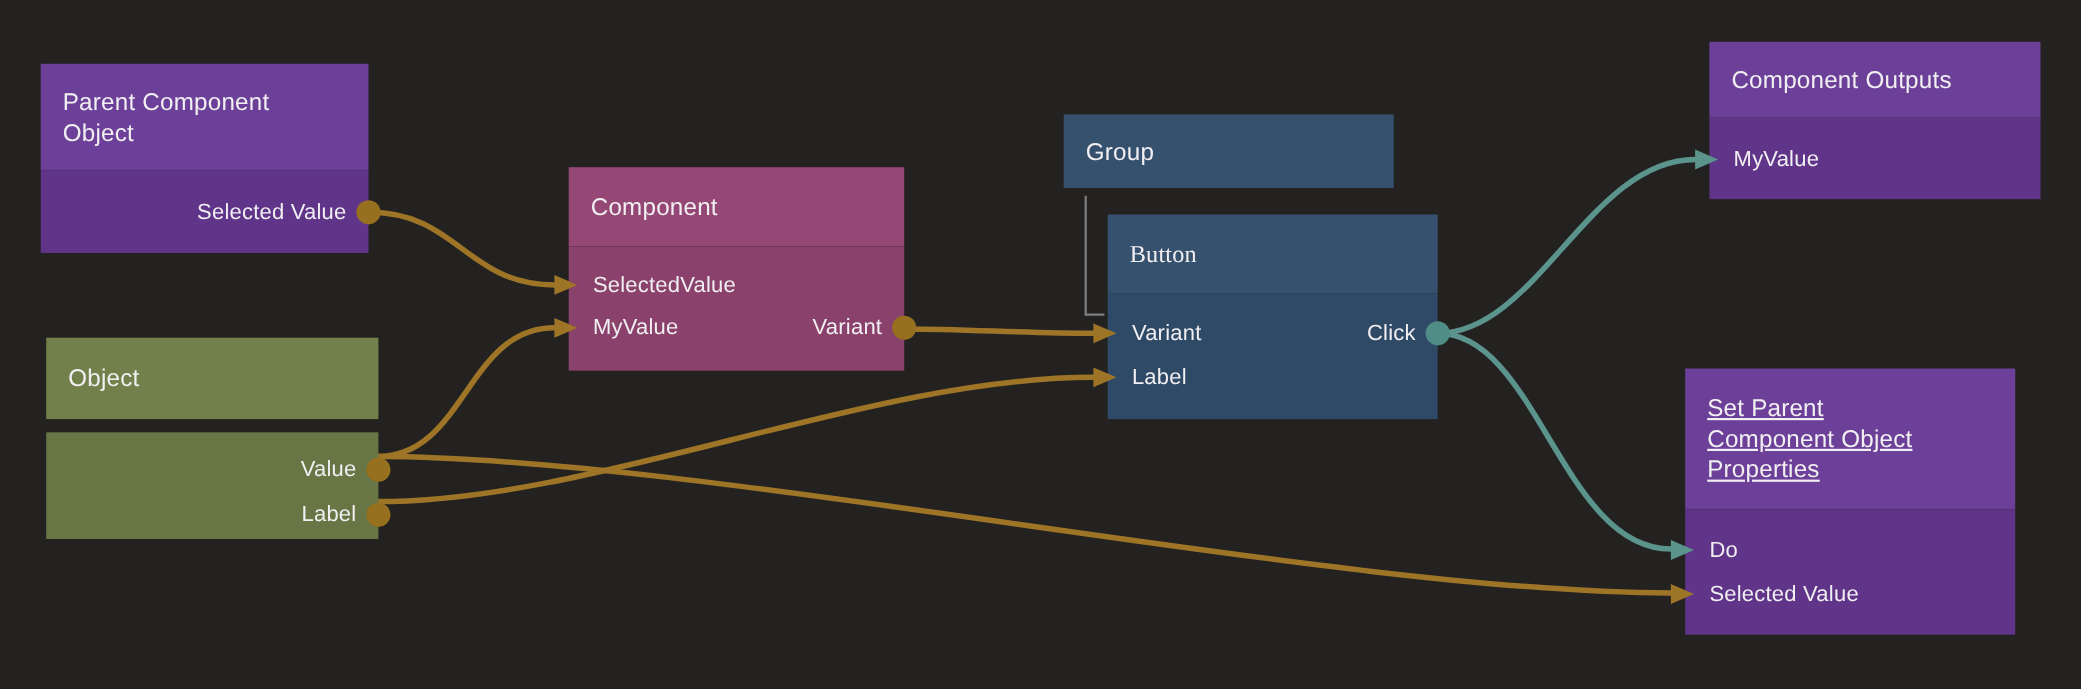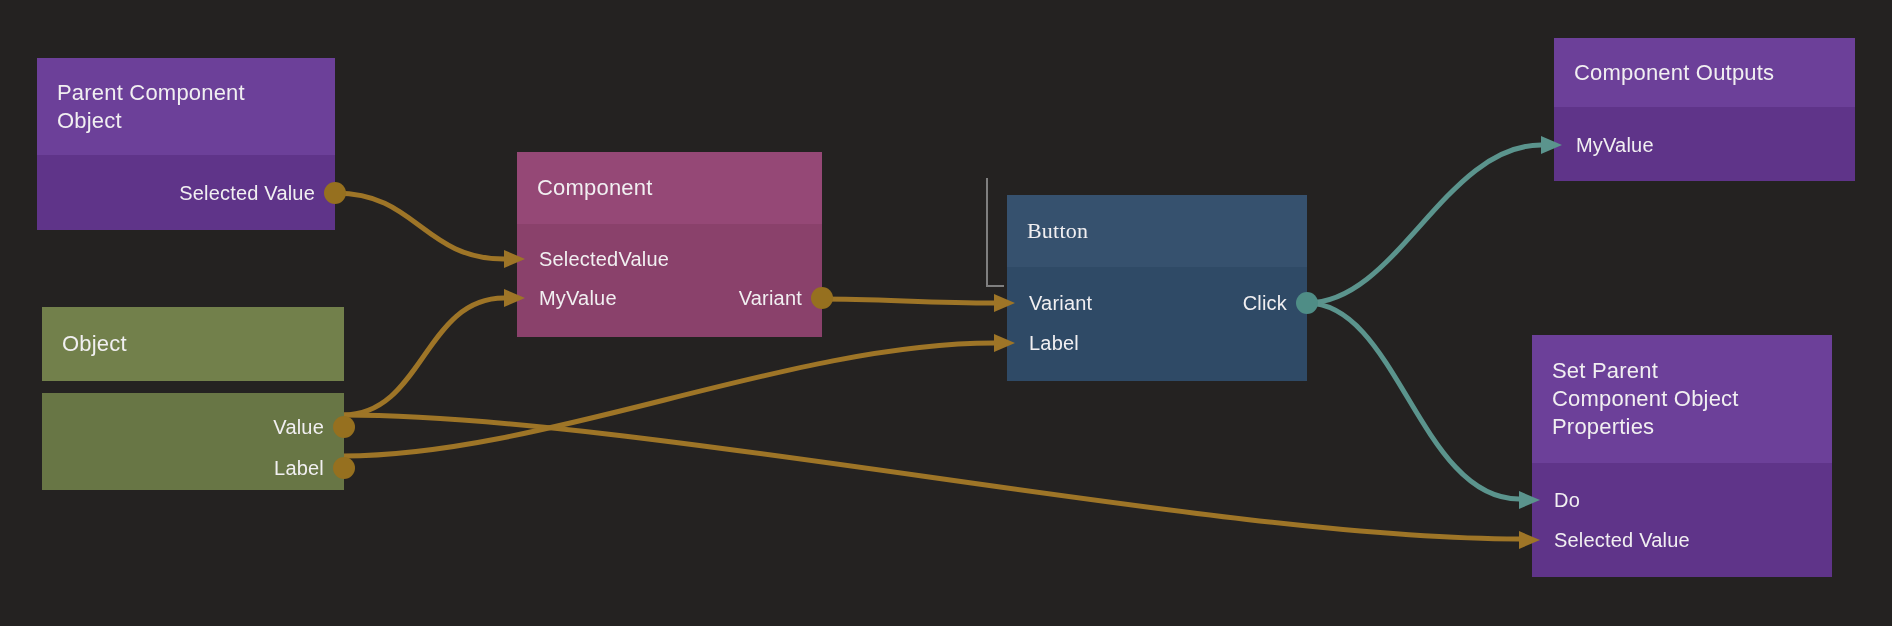--- a/index.html
+++ b/index.html
@@ -111,20 +111,25 @@
         <span class="arrow data"></span>
         <span>MyValue</span>
       </div>
       <div class="port out" style="top:54px;">
         <span>Variant</span>
         <span class="dot data"></span>
       </div>
     </div>
   </div>
 
+  <div class="node blue" style="left:967px;top:104px;width:300px;height:67px;">
+    <div class="node-header" style="height:67px;">
+      <span>Group</span>
+    </div>
+  </div>
 
   <div class="node blue" style="left:1007px;top:195px;width:300px;height:186px;">
     <div class="node-header" style="height:72px;font-family:Liberation Serif, serif;">
       <span>Button</span>
     </div>
     <div class="node-body" style="top:72px;">
       <div class="port in" style="top:16px;">
         <span class="arrow data"></span>
         <span>Variant</span>
       </div>
@@ -145,21 +150,21 @@
     </div>
     <div class="node-body" style="top:69px;">
       <div class="port in" style="top:18px;">
         <span class="arrow signal"></span>
         <span>MyValue</span>
       </div>
     </div>
   </div>
 
   <div class="node purple" style="left:1532px;top:335px;width:300px;height:242px;">
-    <div class="node-header" style="height:128px;">
+    <div class="node-header" style="height:128px;text-decoration:underline;">
       <span class="wrap-title">Set Parent Component Object Properties</span>
     </div>
     <div class="node-body" style="top:128px;">
       <div class="port in" style="top:17px;">
         <span class="arrow signal"></span>
         <span>Do</span>
       </div>
       <div class="port in" style="top:57px;">
         <span class="arrow data"></span>
         <span>Selected Value</span>

